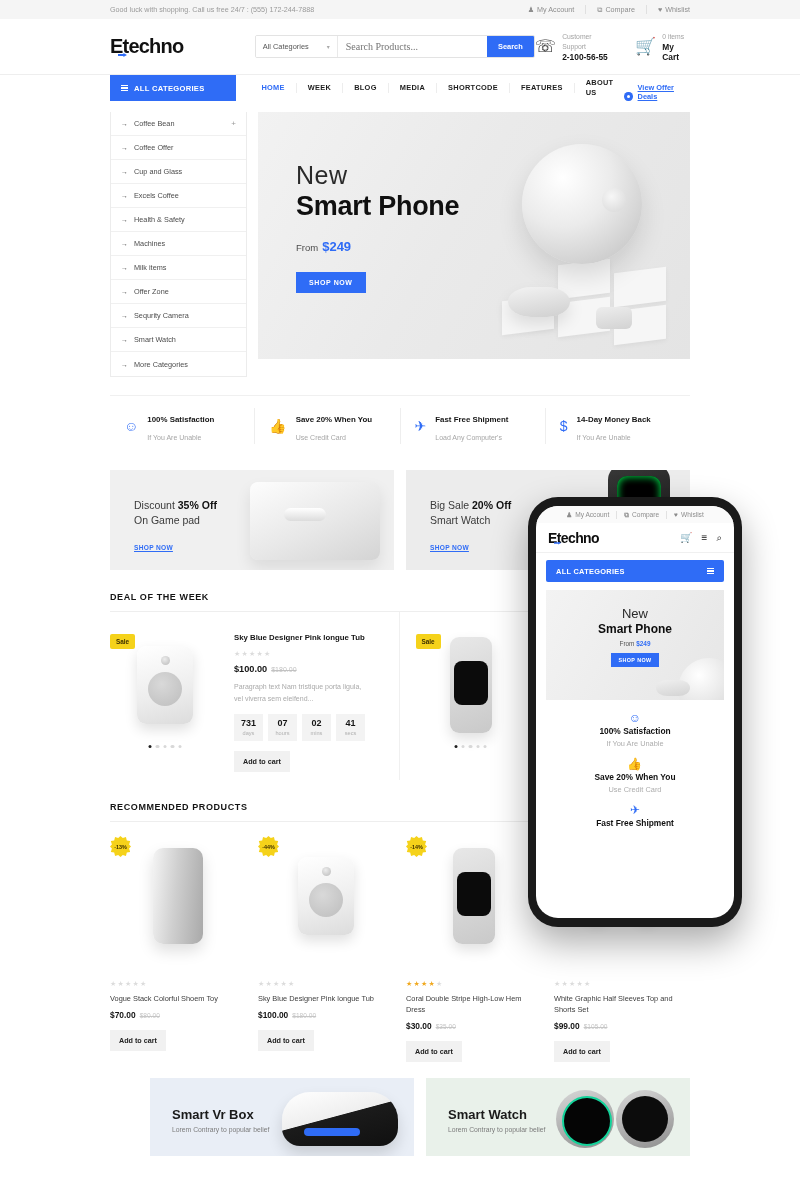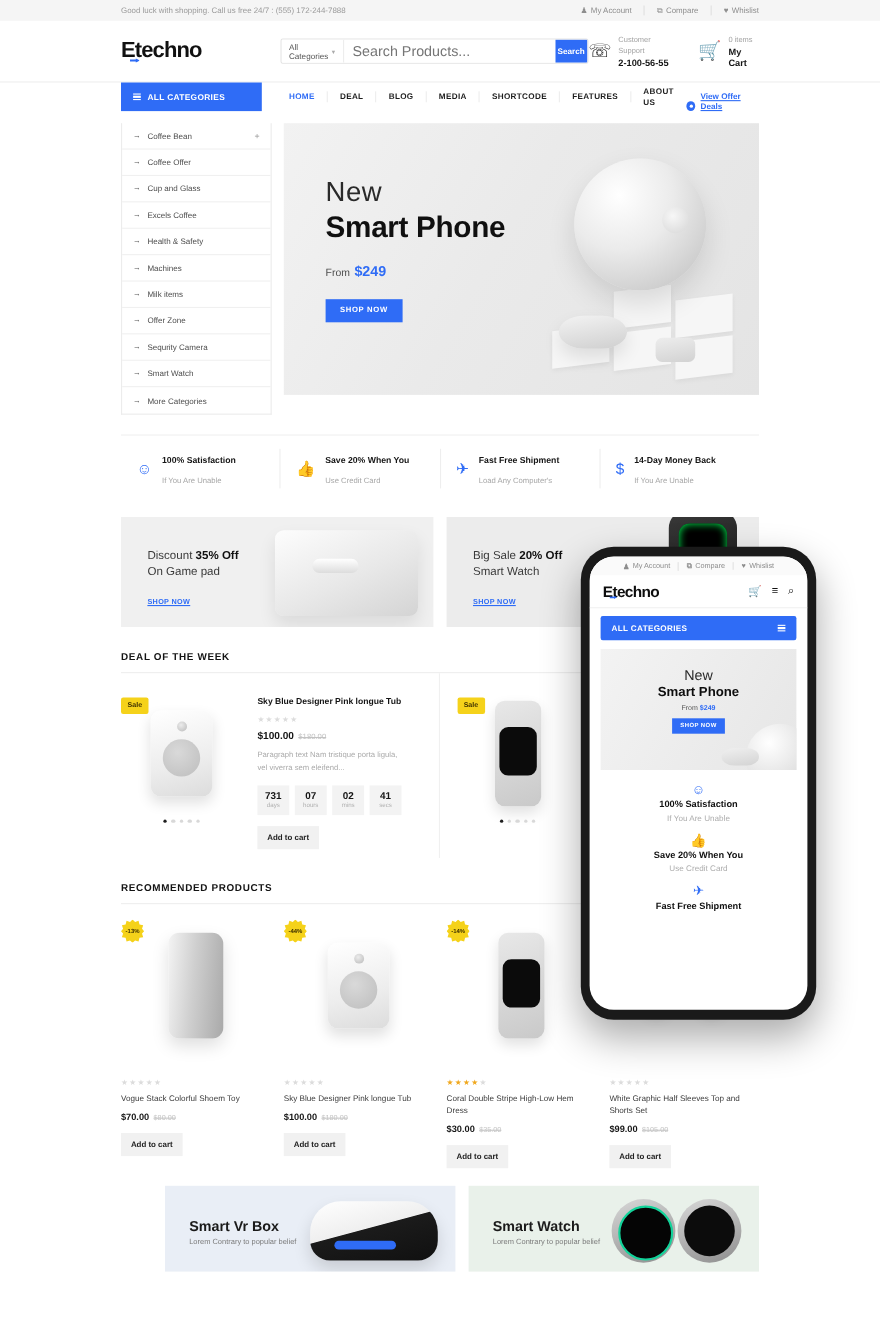--- a/index.html
+++ b/index.html
@@ -49,23 +49,23 @@
     border: 1px solid #e3e3e3; border-radius: 2px;
     height: 23px; width: 293px; margin-left: 30px; overflow: hidden;
   }
   .cat-select {
     display: flex; align-items: center; justify-content: space-between;
     width: 82px; padding: 0 7px; font-size: 7.4px; color: #555;
     border-right: 1px solid #e9e9e9; background: #fff;
   }
   .cat-select .caret { font-size: 6px; color: #aaa; }
   .search-input {
-    flex: 1; border: none; outline: none; font-size: 13px;
+    flex: 1; border: none; outline: none; font-size: 10px;
     padding: 0 8px; color: #9b9b9b; background: #fff;
-    font-family: Liberation Sans, sans-serif;
+    font-family: Liberation Serif, serif;
   }
   .search-btn {
     width: 47px; background: #2f6cf6; color: #fff; border: none;
     font-size: 7.4px; font-weight: bold; cursor: pointer;
     font-family: "Liberation Sans", sans-serif;
     text-align: center;
   }
   .header-right { margin-left: auto; display: flex; align-items: center; gap: 22px; }
   .hr-item { display: flex; align-items: center; gap: 6px; }
   .hr-ic { font-size: 17px; color: #1d1d1d; line-height: 1; }
@@ -452,21 +452,21 @@
     <div class="allcat">
       <span class="burger">
           <i></i>
           <i></i>
           <i></i>
         </span>
       <span>ALL CATEGORIES</span>
     </div>
     <div class="navlinks">
       <a href="#" class="active">HOME</a>
-      <a href="#">DEAL</a>
+      <a href="#">WEEK</a>
       <a href="#">BLOG</a>
       <a href="#">MEDIA</a>
       <a href="#">SHORTCODE</a>
       <a href="#">FEATURES</a>
       <a href="#">ABOUT US</a>
     </div>
     <div class="offer-deals">
       <span class="gear"></span>
       <span>View Offer Deals</span>
     </div>

